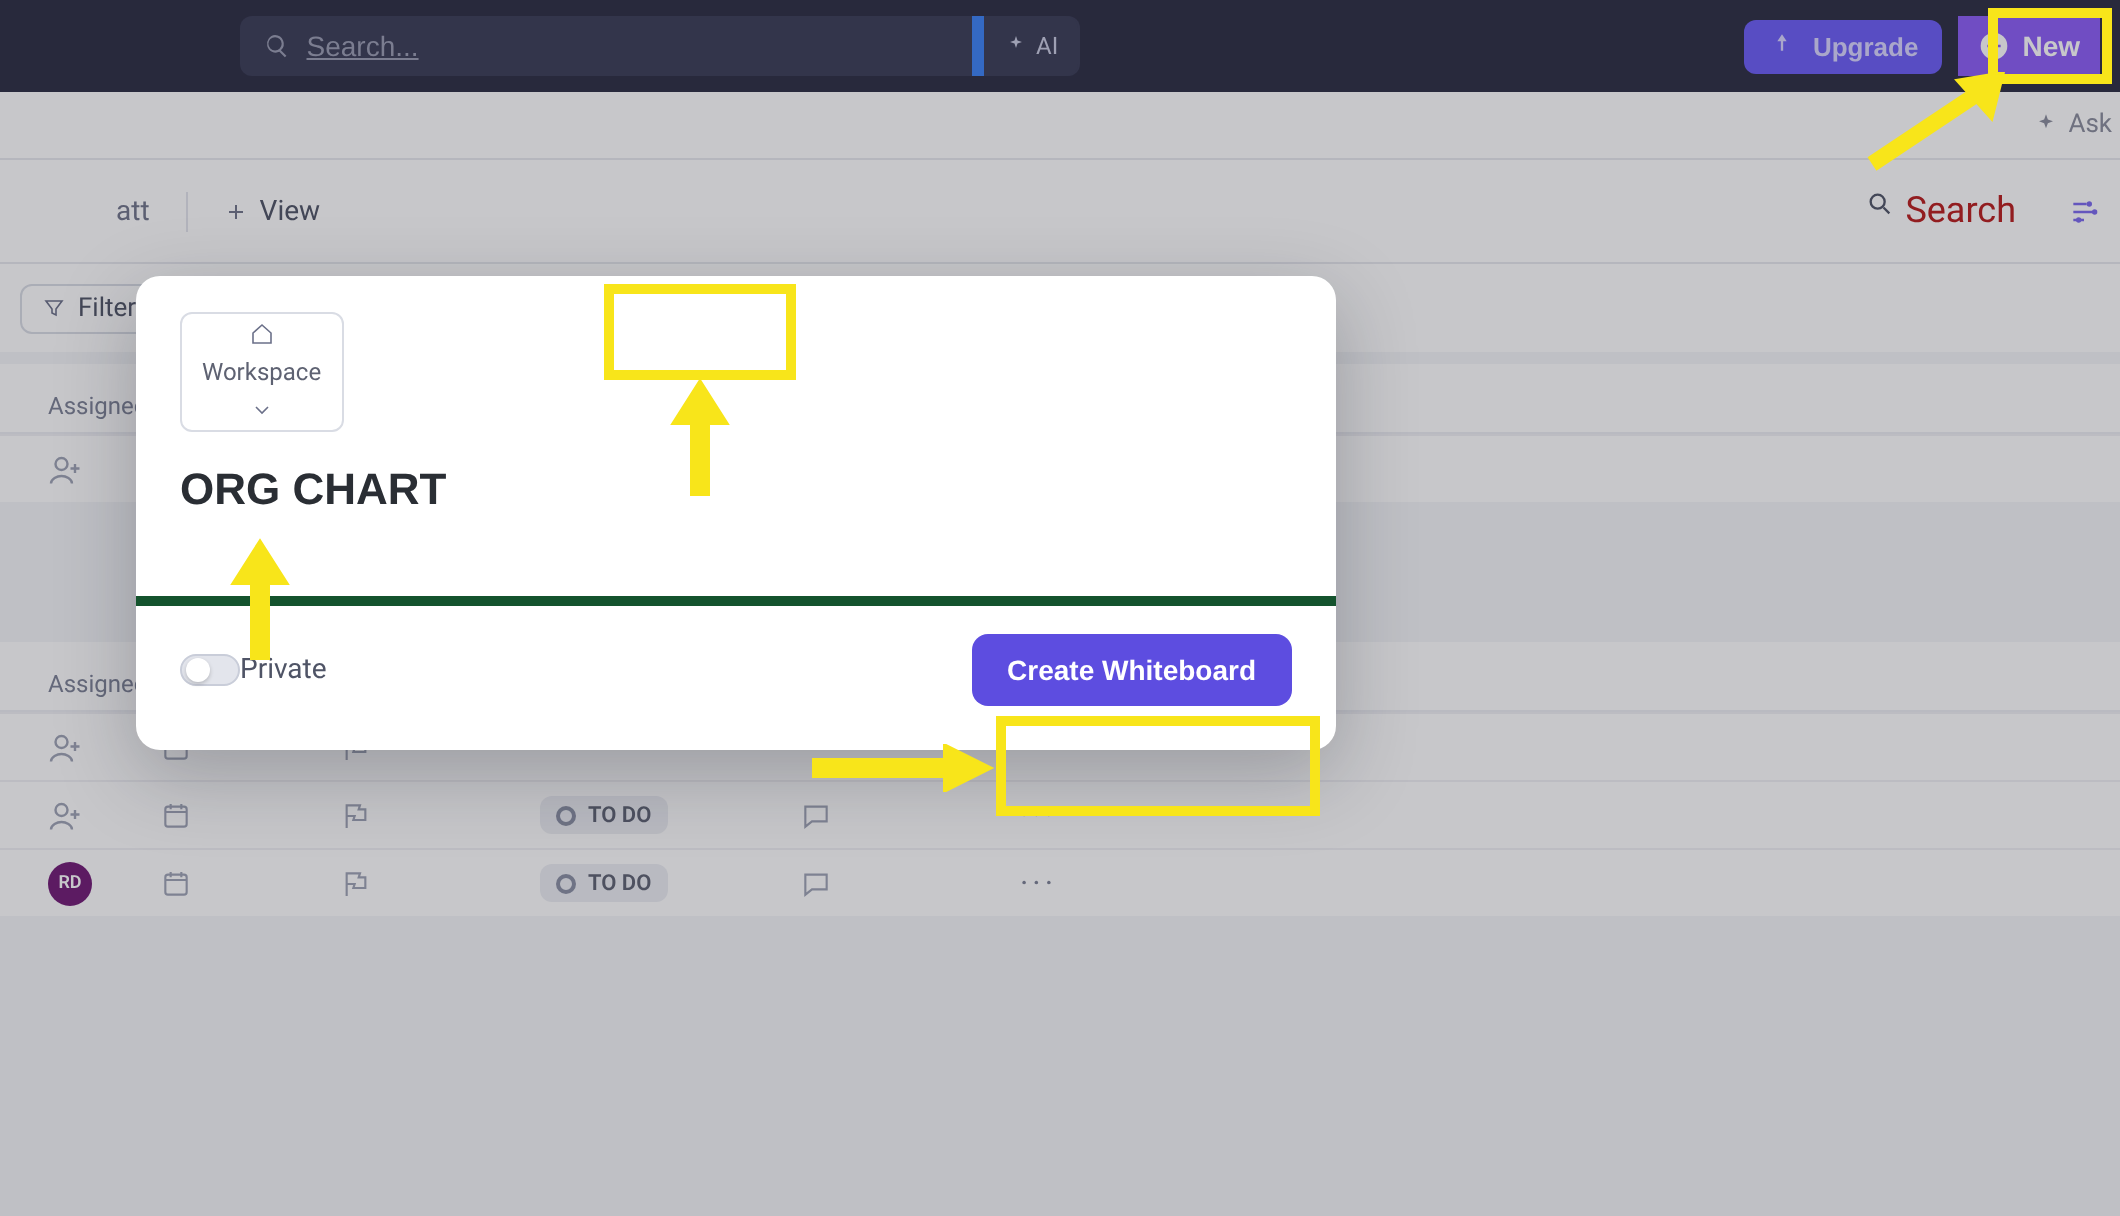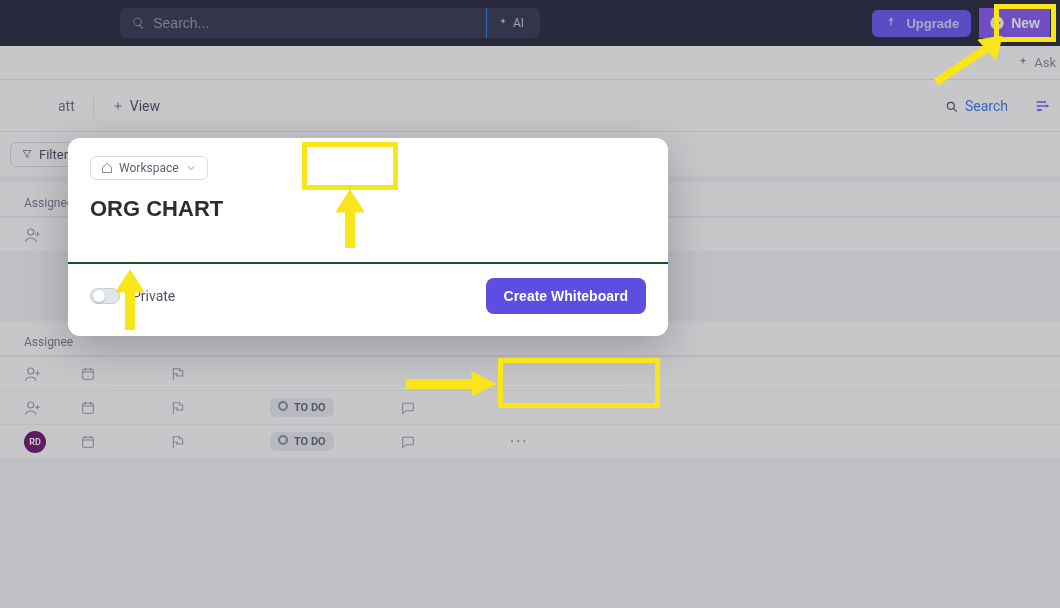--- a/index.html
+++ b/index.html
@@ -33,35 +33,36 @@
     padding: 0 12px;
     gap: 8px;
   }
   .search-wrap input {
     background: transparent;
     border: none;
     outline: none;
     color: #9a9db2;
     font-size: 14px;
     width: 100%;
+    text-decoration: underline;
   }
   .search-wrap input::placeholder { color: #9a9db2; }
   .search-icon { width: 14px; height: 14px; fill: #9a9db2; }
 
   .ai-chip {
     display: flex;
     align-items: center;
     gap: 4px;
     color: #c9cbe0;
     font-size: 12px;
     margin-left: -62px;
     background: #3a3c56;
     height: 30px;
     padding: 0 10px;
-    border-left: 1px solid #3b82f6;
+    border-left: 6px solid #3b82f6;
     border-radius: 0 6px 6px 0;
   }
   .ai-chip svg { width: 12px; height: 12px; fill: #c9cbe0; }
 
   .spacer { flex: 1; }
 
   .upgrade-btn {
     background: #6b5df6;
     color: #d9d5ff;
     border: none;
@@ -126,25 +127,25 @@
   .view-chip {
     display: flex;
     align-items: center;
     gap: 6px;
     cursor: pointer;
   }
   .view-chip svg { width: 12px; height: 12px; stroke: #70748a; stroke-width: 2; fill: none; }
   .list-toolbar .spacer2 { flex: 1; }
   .toolbar-search {
     display: flex;
-    align-items: flex-end;
+    align-items: flex-start;
     gap: 6px;
     cursor: pointer;
-    font-size: 14px;
-    color: #3b82f6;
+    font-size: 18px;
+    color: #b91c1c;
   }
   .toolbar-search svg { width: 14px; height: 14px; fill: none; stroke: #4f5466; stroke-width: 2; }
   .toolbar-sliders { width: 16px; height: 16px; fill: #7b68ee; cursor: pointer; margin-left: 8px; }
 
   
   .filter-bar {
     height: 44px;
     display: flex;
     align-items: center;
     padding: 0 10px;
@@ -194,21 +195,21 @@
 
   .avatar-add svg { width: 18px; height: 18px; stroke:#9ea3b5; fill:none; stroke-width:1.6; }
   .avatar-dot {
     width: 22px; height: 22px; border-radius: 50%;
     background: #701a75; color:#fff; font-size:9px; font-weight:600;
     display:flex; align-items:center; justify-content:center;
   }
   .cal-icon svg { width:16px; height:16px; stroke:ീ9ea3b5; fill:none; stroke-width:1.6; stroke:#9ea3b5; }
   .flag-icon svg { width:16px; height:16px; stroke:#9ea3b5; fill:none; stroke-width:1.6; }
   .status-pill {
-    display:flex; align-items:flex-start; gap:6px;
+    display:flex; align-items:center; gap:6px;
     background:#eceef3; border-radius:6px; padding:3px 8px;
     font-size:11px; font-weight:600; color:#5e6272;
   }
   .status-pill .dot {
     width:10px; height:10px; border-radius:50%; border:2px solid #8a8fa3;
   }
   .chat-icon svg { width:16px; height:16px; stroke:#9ea3b5; fill:none; stroke-width:1.6; }
   .more-dots { font-size:16px; color:#7d8296; letter-spacing:2px; cursor:pointer; }
 
   
@@ -245,34 +246,34 @@
     width:18px; height:18px; cursor:pointer;
     stroke:#6b7089; stroke-width:2; fill:none;
   }
 
   .modal-body {
     padding:18px 22px 40px 22px;
   }
   .ws-chip {
     display:inline-flex; align-items:center; gap:6px;
     border:1px solid #d9dce4; border-radius:6px;
-    padding:4px 10px; font-size:12px; color:#5e6272; cursor:pointer;
+    padding:4px 10px; font-size:12px; color:#5e6272; cursor:pointer;flex-direction:column;
   }
   .ws-chip svg { width:12px; height:12px; stroke:#6b7089; fill:none; stroke-width:1.6; }
   .wb-title {
     margin-top:16px;
     font-size:22px; font-weight:700; color:#2a2e34;
     border:none; outline:none; width:100%;
   }
 
   .modal-footer {
     display:flex; align-items:center;
     padding:14px 22px 22px 22px;
-    border-top:2px solid #14532d;
-    gap:12px;
+    border-top:5px solid #14532d;
+    gap:0;
   }
   .toggle {
     width:30px; height:16px; border-radius:10px;
     background:#e3e5ec; position:relative; cursor:pointer;
     border:1px solid #c9cdd9;
   }
   .toggle .knob {
     width:12px; height:12px; background:#fff; border-radius:50%;
     position:absolute; top:1px; left:2px;
     box-shadow:0 1px 2px rgba(0,0,0,0.2);

